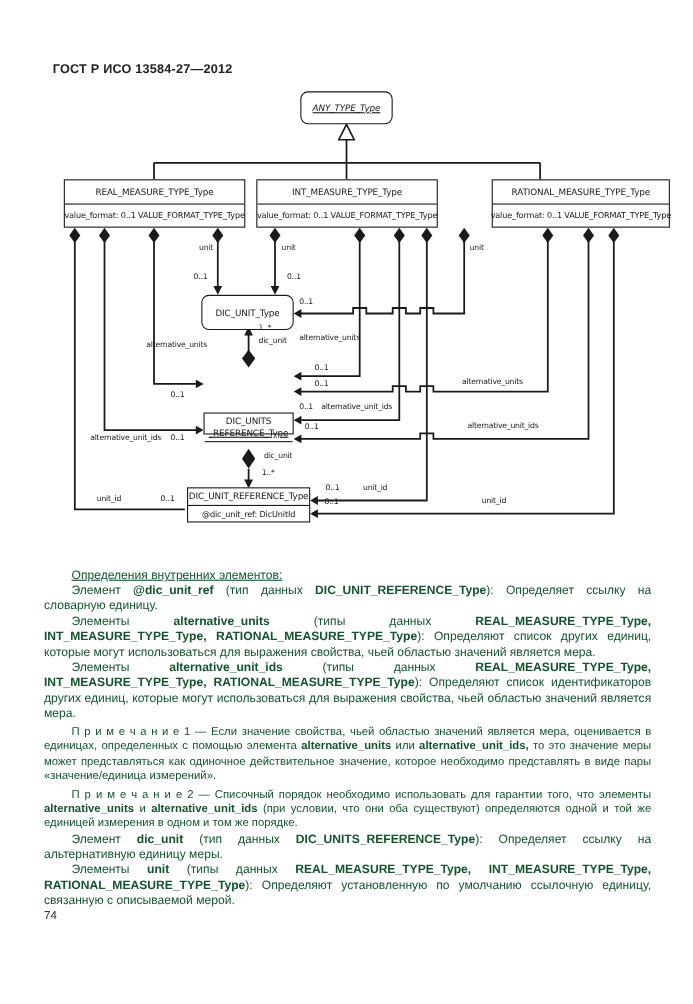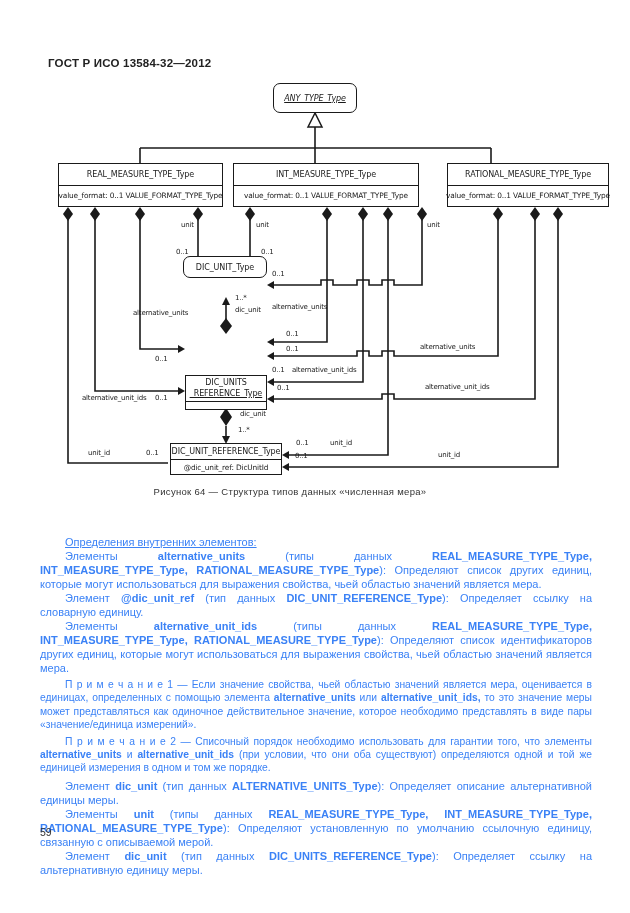--- a/index.html
+++ b/index.html
@@ -18,32 +18,32 @@
         font:8px "DejaVu Sans",sans-serif;letter-spacing:-.1px;color:#1a1a1a;white-space:nowrap;}
   .node .attr{display:flex;align-items:center;justify-content:center;
         font:7.4px "DejaVu Sans",sans-serif;letter-spacing:-.15px;white-space:nowrap;}
   .div-b{border-bottom:1.3px solid #1a1a1a;}
   .edge-label{position:absolute;font:7px "DejaVu Sans",sans-serif;letter-spacing:-.2px;
         color:#1a1a1a;white-space:nowrap;}
   .caption{position:absolute;left:20px;top:486px;width:540px;text-align:center;
         font:9.5px "Liberation Sans",sans-serif;color:#333;letter-spacing:.3px;}
 
   
-  .content{position:absolute;left:40px;top:535px;width:552px;color:#3b82f6;}
+  .content{position:absolute;left:40px;top:516px;width:552px;color:#14532d;}
   .content p{margin:0;}
   .content p.body{font:11px/14px "Liberation Sans",sans-serif;text-align:justify;text-indent:25px;}
   .content p.note{font:10.3px/13.4px "Liberation Sans",sans-serif;text-align:justify;text-indent:25px;margin-top:3px;}
   .content p.after-note{margin-top:4px;}
 </style>
 </head>
 <body>
 
 <div class="page">
 
-  <div class="doc-header">ГОСТ Р ИСО 13584-32—2012</div>
+  <div class="doc-header">ГОСТ Р ИСО 13584-27—2012</div>
 
   <div class="diagram">
 
     <svg width="630" height="505" viewBox="0 0 630 505">
       <g stroke="#1a1a1a" stroke-width="1.6" fill="none">
 
         <line x1="315" y1="127" x2="315" y2="163"></line>
         <line x1="140" y1="148" x2="491" y2="148"></line>
         <line x1="140" y1="148" x2="140" y2="163"></line>
         <line x1="491" y1="148" x2="491" y2="163"></line>
@@ -126,36 +126,36 @@
 
     <div class="node rounded" style="left:273px;top:83px;width:84px;height:30px;">
       <div class="title" style="height:100%;font-style:italic;text-decoration:underline;">ANY_TYPE_Type</div>
     </div>
 
     <div class="node" style="left:58px;top:163px;width:165px;height:44px;">
       <div class="title div-b" style="height:21px;">REAL_MEASURE_TYPE_Type</div>
       <div class="attr" style="height:19px;">value_format: 0..1 VALUE_FORMAT_TYPE_Type</div>
     </div>
 
-    <div class="node" style="left:233px;top:163px;width:186px;height:44px;">
+    <div class="node" style="left:233px;top:163px;width:165px;height:44px;">
       <div class="title div-b" style="height:21px;">INT_MEASURE_TYPE_Type</div>
       <div class="attr" style="height:19px;">value_format: 0..1 VALUE_FORMAT_TYPE_Type</div>
     </div>
 
     <div class="node" style="left:410px;top:163px;width:162px;height:44px;margin-left:37px;">
       <div class="title div-b" style="height:21px;">RATIONAL_MEASURE_TYPE_Type</div>
       <div class="attr" style="height:19px;">value_format: 0..1 VALUE_FORMAT_TYPE_Type</div>
     </div>
 
-    <div class="node rounded" style="left:183px;top:256px;width:84px;height:22px;">
+    <div class="node rounded" style="left:183px;top:268px;width:84px;height:32px;">
       <div class="title" style="height:100%;">DIC_UNIT_Type</div>
     </div>
 
 
-    <div class="node" style="left:185px;top:375px;width:82px;height:35px;">
+    <div class="node" style="left:185px;top:375px;width:82px;height:20px;">
       <div class="div-b" style="height:24px;padding-top:1px;">
         <div class="title" style="height:11px;">DIC_UNITS</div>
         <div class="title" style="height:11px;text-decoration:underline;">_REFERENCE_Type</div>
       </div>
     </div>
 
     <div class="node" style="left:170px;top:443px;width:112px;height:32px;">
       <div class="title div-b" style="height:15px;">DIC_UNIT_REFERENCE_Type</div>
       <div class="attr" style="height:14px;">@dic_unit_ref: DicUnitId</div>
     </div>
@@ -188,29 +188,27 @@
     <div class="edge-label" style="left:420px;top:343px;">alternative_units</div>
 
     <div class="edge-label" style="left:82px;top:394px;">alternative_unit_ids</div>
     <div class="edge-label" style="left:292px;top:366px;">alternative_unit_ids</div>
     <div class="edge-label" style="left:425px;top:383px;">alternative_unit_ids</div>
 
     <div class="edge-label" style="left:88px;top:449px;">unit_id</div>
     <div class="edge-label" style="left:330px;top:439px;">unit_id</div>
     <div class="edge-label" style="left:438px;top:451px;">unit_id</div>
 
-    <div class="caption">Рисунок 64 — Структура типов данных «численная мера»</div>
   </div>
 
   <div class="content">
     <p class="body"><span style="text-decoration: underline;">Определения внутренних элементов:</span></p>
+    <p class="body"><span>Элемент </span><span style="font-weight: bold;">@dic_unit_ref</span><span> (тип данных </span><span style="font-weight: bold;">DIC_UNIT_REFERENCE_Type</span><span>): Определяет ссылку на словарную единицу.</span></p>
     <p class="body"><span>Элементы </span><span style="font-weight: bold;">alternative_units</span><span> (типы данных </span><span style="font-weight: bold;">REAL_MEASURE_TYPE_Type, INT_MEASURE_TYPE_Type, RATIONAL_MEASURE_TYPE_Type</span><span>): Определяют список других единиц, которые могут использоваться для выражения свойства, чьей областью значений является мера.</span></p>
-    <p class="body"><span>Элемент </span><span style="font-weight: bold;">@dic_unit_ref</span><span> (тип данных </span><span style="font-weight: bold;">DIC_UNIT_REFERENCE_Type</span><span>): Определяет ссылку на словарную единицу.</span></p>
     <p class="body"><span>Элементы </span><span style="font-weight: bold;">alternative_unit_ids</span><span> (типы данных </span><span style="font-weight: bold;">REAL_MEASURE_TYPE_Type, INT_MEASURE_TYPE_Type, RATIONAL_MEASURE_TYPE_Type</span><span>): Определяют список идентификаторов других единиц, которые могут использоваться для выражения свойства, чьей областью значений является мера.</span></p>
     <p class="note"><span>П р и м е ч а н и е  1 — Если значение свойства, чьей областью значений является мера, оценивается в единицах, определенных с помощью элемента </span><span style="font-weight: bold;">alternative_units</span><span> или </span><span style="font-weight: bold;">alternative_unit_ids,</span><span> то это значение меры может представляться как одиночное действительное значение, которое необходимо представлять в виде пары «значение/единица измерений».</span></p>
     <p class="note"><span>П р и м е ч а н и е  2 — Списочный порядок необходимо использовать для гарантии того, что элементы </span><span style="font-weight: bold;">alternative_units</span><span> и </span><span style="font-weight: bold;">alternative_unit_ids</span><span> (при условии, что они оба существуют) определяются одной и той же единицей измерения в одном и том же порядке.</span></p>
-    <p class="body after-note"><span>Элемент </span><span style="font-weight: bold;">dic_unit</span><span> (тип данных </span><span style="font-weight: bold;">ALTERNATIVE_UNITS_Type</span><span>): Определяет описание альтернативной единицы меры.</span></p>
+    <p class="body"><span>Элемент </span><span style="font-weight: bold;">dic_unit</span><span> (тип данных </span><span style="font-weight: bold;">DIC_UNITS_REFERENCE_Type</span><span>): Определяет ссылку на альтернативную единицу меры.</span></p>
     <p class="body"><span>Элементы </span><span style="font-weight: bold;">unit</span><span> (типы данных </span><span style="font-weight: bold;">REAL_MEASURE_TYPE_Type, INT_MEASURE_TYPE_Type, RATIONAL_MEASURE_TYPE_Type</span><span>): Определяют установленную по умолчанию ссылочную единицу, связанную с описываемой мерой.</span></p>
-    <p class="body"><span>Элемент </span><span style="font-weight: bold;">dic_unit</span><span> (тип данных </span><span style="font-weight: bold;">DIC_UNITS_REFERENCE_Type</span><span>): Определяет ссылку на альтернативную единицу меры.</span></p>
   </div>
 
-  <div class="page-number">59</div>
+  <div class="page-number">74</div>
 </div>
 
 </body></html>

